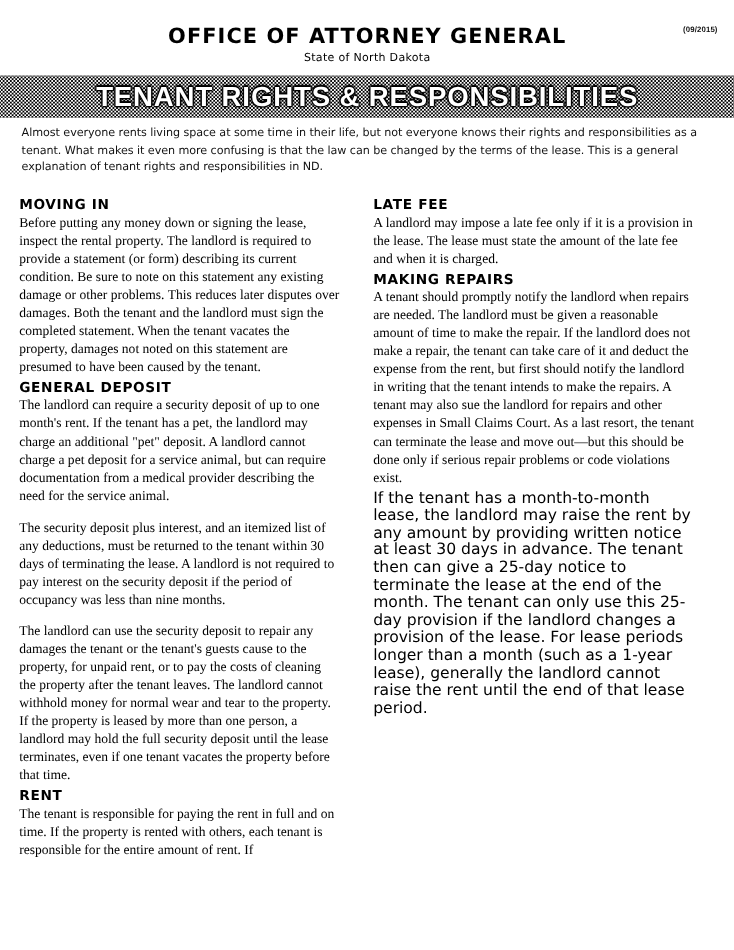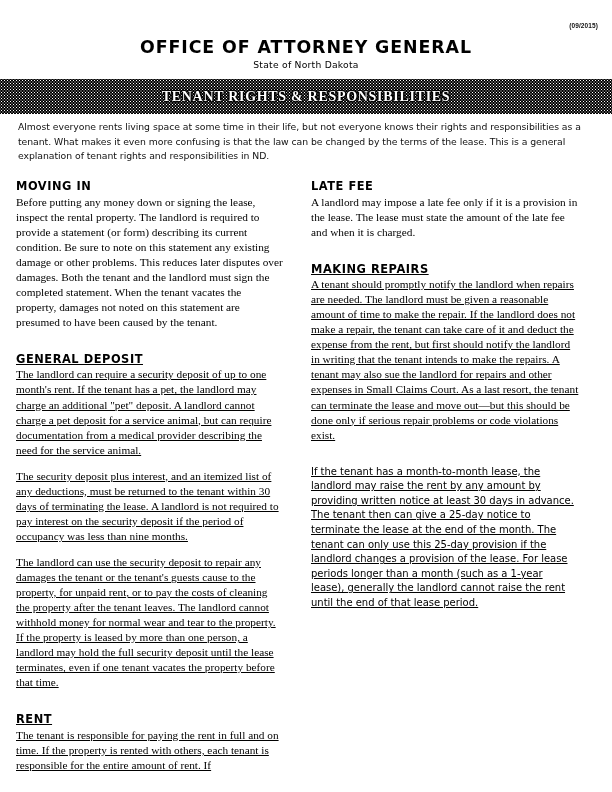--- a/index.html
+++ b/index.html
@@ -20,21 +20,21 @@
   .page {
     position: relative;
     width: 612px;
     height: 792px;
     box-sizing: border-box;
   }
 
   
   .masthead {
     position: relative;
-    padding-top: 38px;
+    padding-top: 22px;
     text-align: center;
   }
   .revision-stamp {
     position: absolute;
     top: 22px;
     right: 14px;
     font-family: "Liberation Sans", "DejaVu Sans", sans-serif;
     font-size: 6.5px;
     font-weight: bold;
     letter-spacing: 0.1px;
@@ -73,23 +73,23 @@
     background-image:
       radial-gradient(#ffffff 0.55px, transparent 0.6px),
       radial-gradient(#ffffff 0.55px, transparent 0.6px);
     background-size: 3px 3px, 3px 3px;
     background-position: 0 0, 1.5px 1.5px;
     display: flex;
     align-items: center;
     justify-content: center;
   }
   .title-banner .banner-title {
-    font-family: Liberation Serif, serif;
-    font-weight: bold;
-    font-size: 14px;
+    font-family: Liberation Sans, sans-serif;
+    font-weight: bold;
+    font-size: 23px;
     letter-spacing: 0.7px;
     color: #ffffff;
     text-shadow:
       0 0 2px #000, 0 0 2px #000, 0 0 3px #000,
       1px 0 1px #000, -1px 0 1px #000, 0 1px 1px #000, 0 -1px 1px #000;
     white-space: nowrap;
     border-radius: 10px;
   }
 
   
@@ -119,40 +119,39 @@
   .sec-head {
     font-family: "DejaVu Sans", "Liberation Sans", sans-serif;
     font-weight: bold;
     font-size: 11.4px;
     letter-spacing: 0.55px;
     color: #000;
     margin: 0 0 1px 0;
     line-height: 1.25;
   }
   .section + .section {
-    margin-top: 22px;
-    text-decoration: underline;
+    margin-top: 2px;
   }
 
   .body-text {
     font-family: "Liberation Serif", "DejaVu Serif", serif;
     font-size: 11.3px;
     line-height: 15.05px;
     color: #000;
     margin: 0;
     text-align: left;
   }
   .body-text + .body-text {
     margin-top: 11px;
   }
 
   
   .sans-body .body-text {
     font-family: "DejaVu Sans", "Liberation Sans", sans-serif;
-    font-size: 10px;
+    font-size: 13px;
     line-height: 14.6px;
     letter-spacing: -0.02px;
   }
 
   
   .continuation {
     margin-top: 0;
   }
 </style>
 </head>

